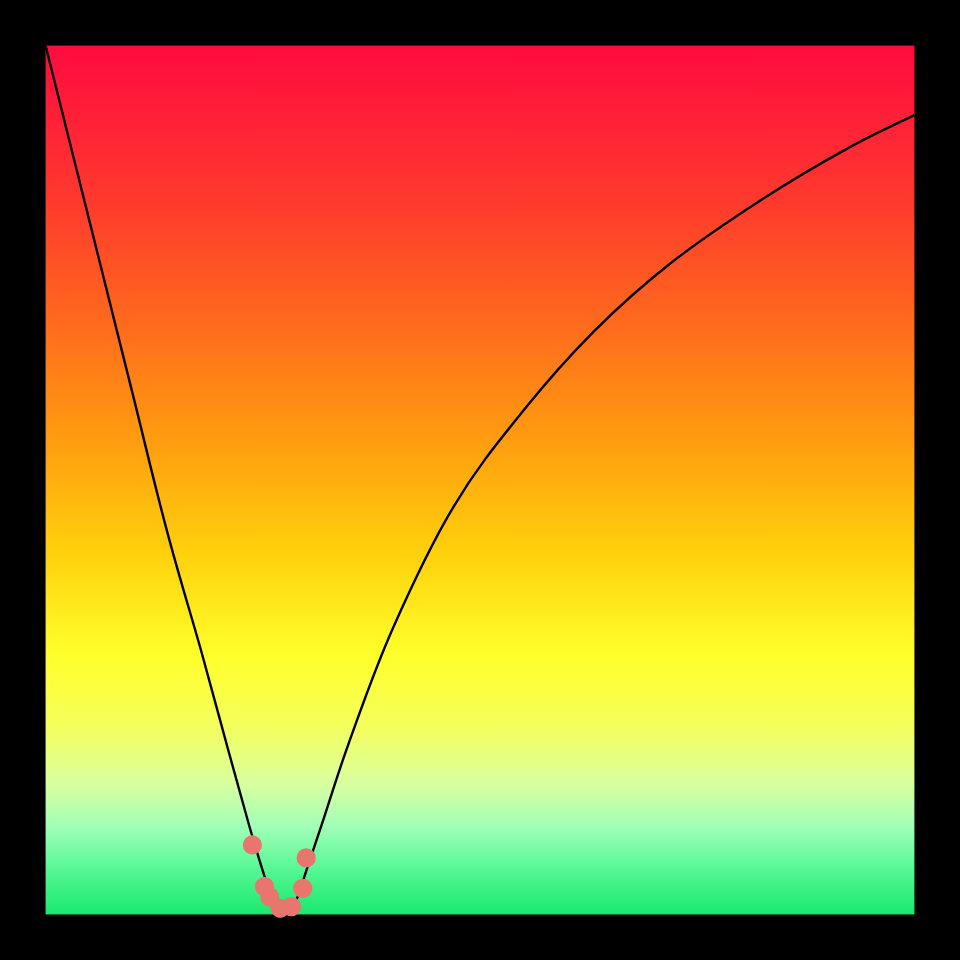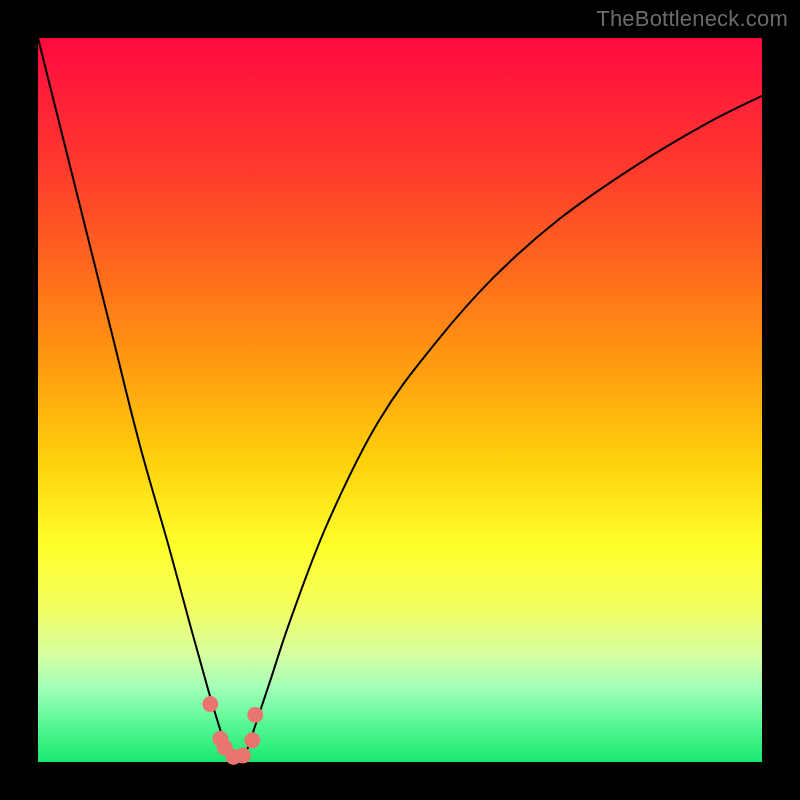--- a/index.html
+++ b/index.html
@@ -57,21 +57,20 @@
     width: 724px;
     height: 724px;
     overflow: visible;
   }
 </style>
 </head>
 <body>
 
 <div class="frame">
 
-  <div class="watermark">TheBottleneck.com</div>
 
   <div class="plot">
     <svg class="curve" viewBox="0 0 724 724" preserveAspectRatio="none">
       <g id="curve-group">
           <path d="M 0.0 0.0 C 6.5 26.1, 23.2 92.7, 36.2 144.8 C 49.2 196.9, 60.7 242.7, 72.4 289.6 C 84.1 336.5, 90.9 366.3, 101.4 405.4 C 111.8 444.5, 121.2 474.2, 130.3 506.8 C 139.4 539.4, 144.9 560.4, 152.0 586.4 C 159.2 612.5, 164.9 633.4, 170.1 651.6 C 175.4 669.8, 177.7 677.4, 181.0 687.8 C 184.3 698.2, 185.6 703.7, 188.2 709.5 C 190.8 715.4, 192.9 718.4, 195.5 720.4 C 198.1 722.3, 200.1 722.3, 202.7 720.4 C 205.3 718.4, 207.4 715.4, 210.0 709.5 C 212.6 703.7, 213.3 699.5, 217.2 687.8 C 221.1 676.1, 225.2 663.9, 231.7 644.4 C 238.2 624.8, 243.0 607.9, 253.4 579.2 C 263.8 550.5, 274.0 520.3, 289.6 485.1 C 305.2 449.9, 320.7 416.3, 340.3 383.7 C 359.8 351.1, 377.3 330.1, 398.2 304.1 C 419.1 278.0, 434.0 261.1, 456.1 238.9 C 478.3 216.8, 496.5 200.5, 521.3 181.0 C 546.0 161.5, 567.6 147.3, 593.7 130.3 C 619.7 113.4, 642.6 99.9, 666.1 86.9 C 689.5 73.8, 713.6 63.1, 724.0 57.9" fill="none" stroke="#000000" stroke-width="2"></path>
         </g>
       <g id="marker-group">
           <circle cx="172.3" cy="666.1" r="8" fill="#e8766f" stroke="#cf5a53" stroke-width="0"></circle>
           <circle cx="182.4" cy="700.8" r="8" fill="#e8766f" stroke="#cf5a53" stroke-width="0"></circle>
           <circle cx="186.8" cy="709.5" r="8" fill="#e8766f" stroke="#cf5a53" stroke-width="0"></circle>

